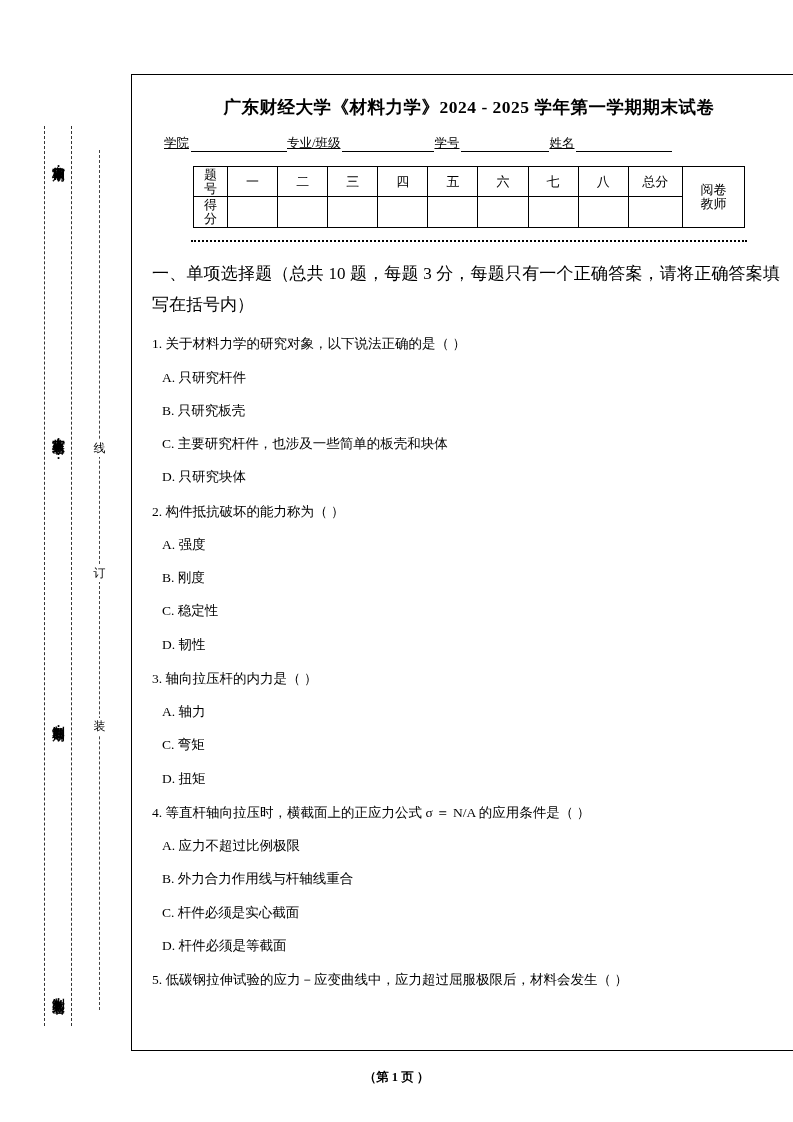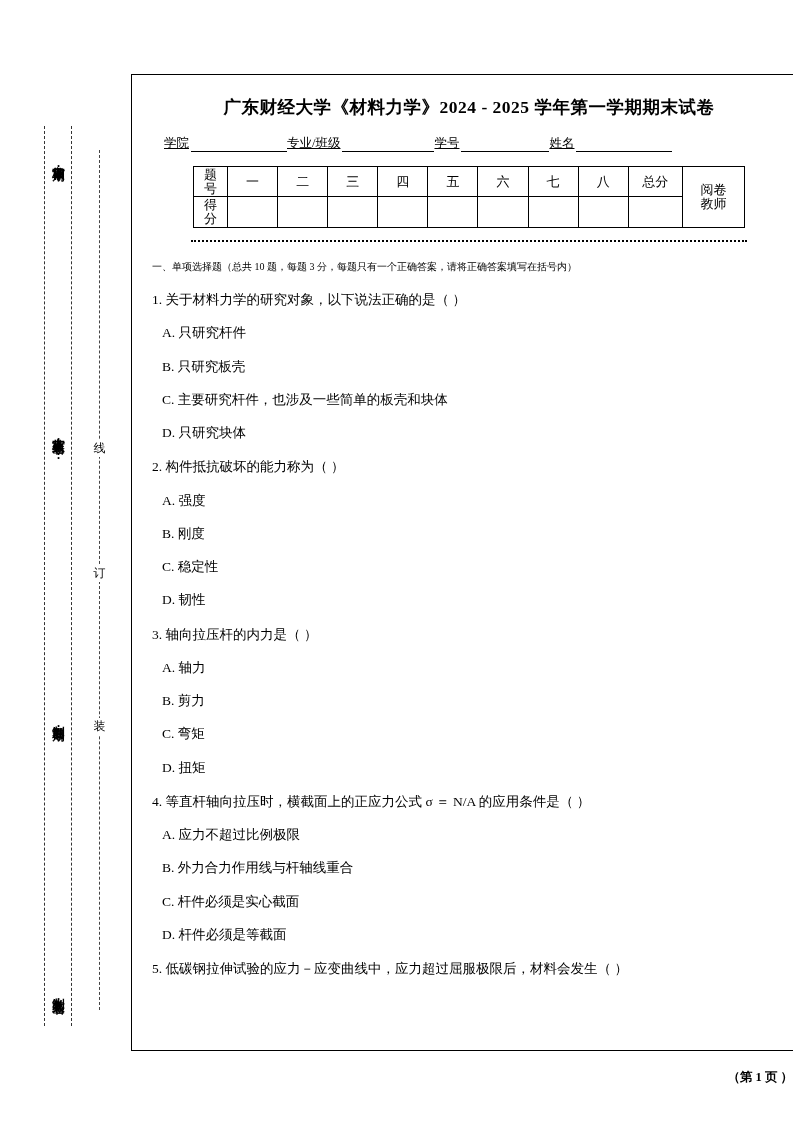--- a/index.html
+++ b/index.html
@@ -138,42 +138,42 @@
   .stack { display: block; }
 
   .sep-dots {
     margin: 12px auto 0 auto;
     width: 556px;
     border-top: 2.5px dotted #000;
   }
 
   .section-head {
     margin: 16px 8px 0 2px;
-    font-size: 10px;
+    font-size: 17px;
     line-height: 1.85;
     text-align: justify;
   }
 
   .q {
     margin: 14px 2px 0 2px;
     font-size: 13.5px;
     line-height: 1.5;
   }
   .opt {
     margin: 13px 2px 0 12px;
     font-size: 13.5px;
     line-height: 1.5;
   }
 
   .footer {
     position: absolute;
     left: 0;
     top: 1069px;
     width: 793px;
-    text-align: right;
+    text-align: center;
     font-size: 12.5px;
     font-weight: bold;
     font-family: "Liberation Serif", serif;
   }
 </style>
 </head>
 <body>
 
 <div class="left-strip"></div>
 <div class="left-strip-labels">
@@ -253,21 +253,20 @@
   <div class="opt">D. 只研究块体</div>
 
   <div class="q">2. 构件抵抗破坏的能力称为（  ）</div>
   <div class="opt">A. 强度</div>
   <div class="opt">B. 刚度</div>
   <div class="opt">C. 稳定性</div>
   <div class="opt">D. 韧性</div>
 
   <div class="q">3. 轴向拉压杆的内力是（  ）</div>
   <div class="opt">A. 轴力</div>
-  <div class="opt">B. 剪力</div>
   <div class="opt">C. 弯矩</div>
   <div class="opt">D. 扭矩</div>
 
   <div class="q">4. 等直杆轴向拉压时，横截面上的正应力公式 σ ＝ N/A 的应用条件是（  ）</div>
   <div class="opt">A. 应力不超过比例极限</div>
   <div class="opt">B. 外力合力作用线与杆轴线重合</div>
   <div class="opt">C. 杆件必须是实心截面</div>
   <div class="opt">D. 杆件必须是等截面</div>
 
   <div class="q">5. 低碳钢拉伸试验的应力－应变曲线中，应力超过屈服极限后，材料会发生（  ）</div>

